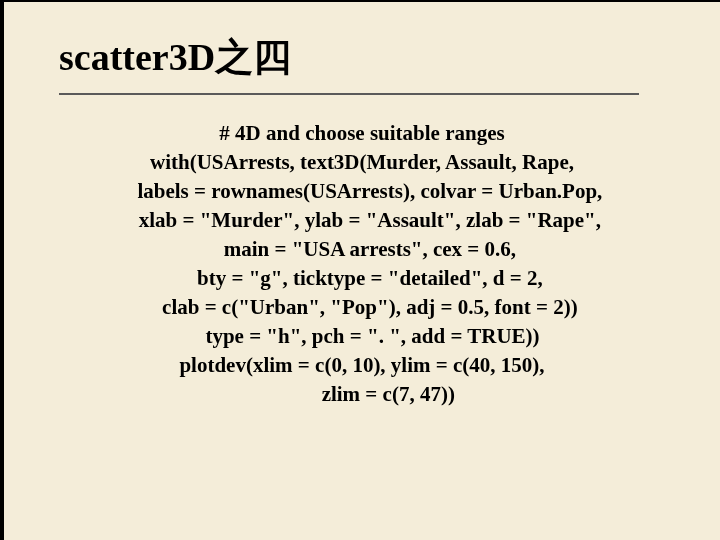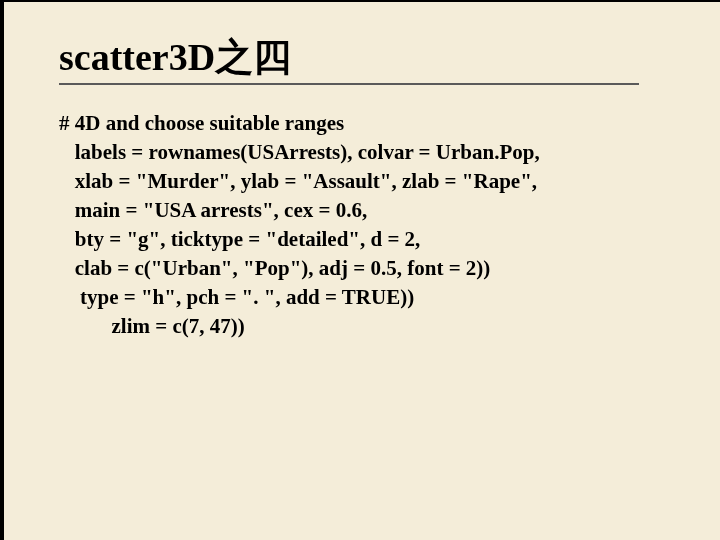--- a/index.html
+++ b/index.html
@@ -12,46 +12,49 @@
       border-left: 4px solid #000;
       border-top: 2px solid #000;
     }
     .slide {
       padding: 30px 55px 20px 55px;
     }
     .title {
       font-size: 38px;
       font-weight: bold;
       color: #000;
+      margin-bottom: 10px;
       font-family: "Times New Roman", "SimSun", serif;
     }
     .divider {
       border: none;
       border-top: 2px solid #5a5a5a;
       margin-bottom: 24px;
       width: 580px;
     }
     .code-body {
       font-size: 21px;
       font-weight: bold;
       color: #000;
       line-height: 1.38;
       font-family: "Times New Roman", serif;
     }
-    .code-body .line { display: block; white-space: pre; }
+    .code-body .line { display: block; white-space: pre; text-align: center; }
   </style>
 </head>
 <body>
 
 <div class="slide">
   <h1 class="title">scatter3D之四</h1>
   <hr class="divider">
   <div class="code-body">
     <span class="line"># 4D and choose suitable ranges</span>
+    <span class="line">with(USArrests, text3D(Murder, Assault, Rape,</span>
     <span class="line">   labels = rownames(USArrests), colvar = Urban.Pop,</span>
     <span class="line">   xlab = "Murder", ylab = "Assault", zlab = "Rape",</span>
     <span class="line">   main = "USA arrests", cex = 0.6,</span>
     <span class="line">   bty = "g", ticktype = "detailed", d = 2,</span>
     <span class="line">   clab = c("Urban", "Pop"), adj = 0.5, font = 2))</span>
     <span class="line">    type = "h", pch = ". ", add = TRUE))</span>
+    <span class="line">plotdev(xlim = c(0, 10), ylim = c(40, 150),</span>
     <span class="line">          zlim = c(7, 47))</span>
   </div>
 </div>
 
 </body></html>

